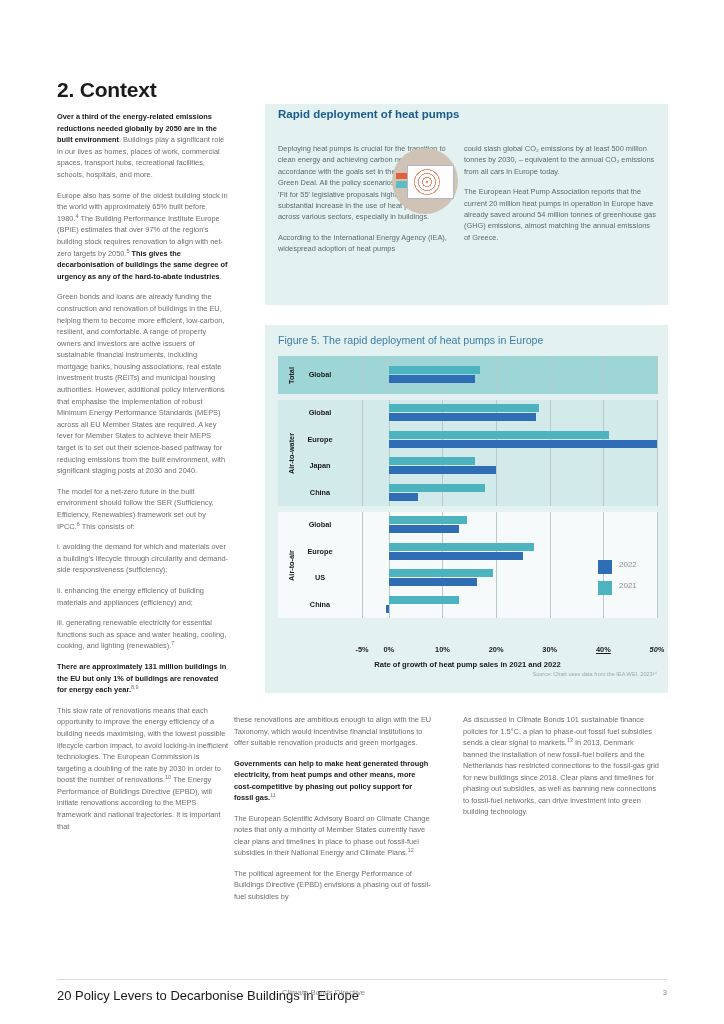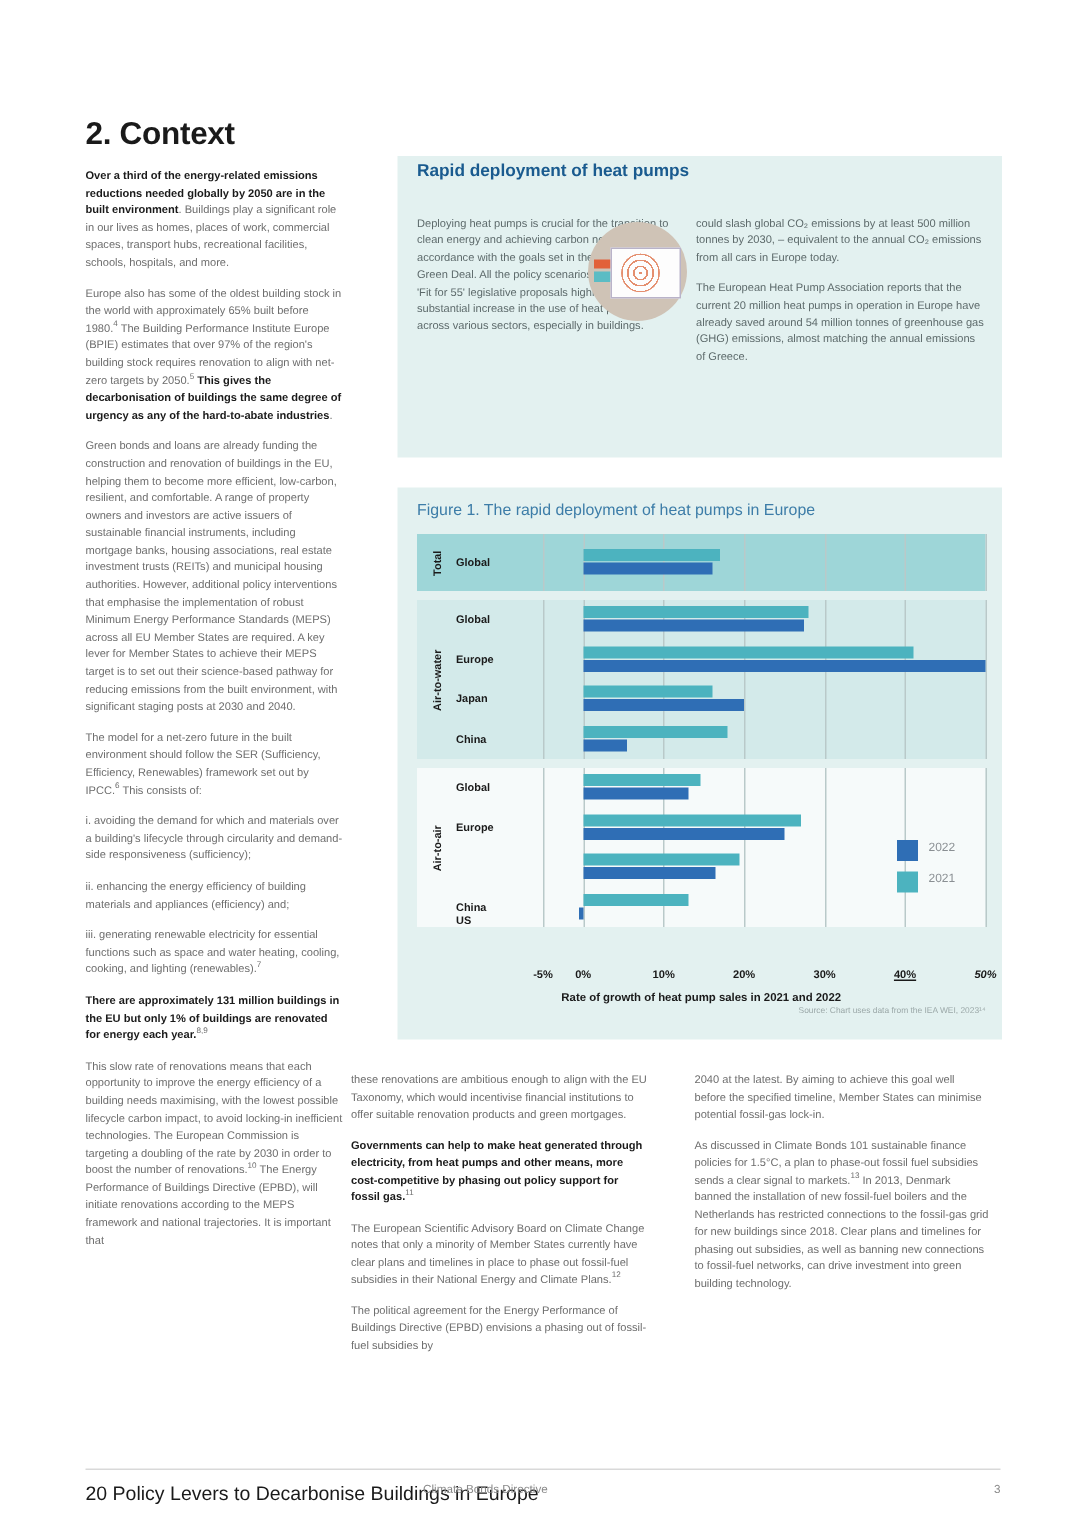--- a/index.html
+++ b/index.html
@@ -98,23 +98,23 @@
     font-size:7.3px; font-weight:bold; color:#1a1a1a;
   }
   .grp-label span {
     transform: rotate(-90deg); white-space:nowrap;
   }
   .gridlines { position:absolute; left:0; top:0; width:100%; height:100%; }
   .gridlines i {
     position:absolute; top:0; bottom:0; width:1px; background:#b9c9c9;
   }
   .cat {
-    position:absolute; left:26px; width:56px;
+    position:absolute; left:14px; width:56px;
     font-size:7.3px; font-weight:bold; color:#1a1a1a;
-    text-align:left;
+    text-align:center;
   }
   .bar {
     position:absolute; height:8px;
   }
   .bar.y2022 { background:#2f6eb5; }
   .bar.y2021 { background:#4cb3bf; }
 
   
   .axis {
     position:absolute; left:278px; top:645px; width:379px; height:14px;
@@ -184,35 +184,36 @@
     <p>ii. enhancing the energy efficiency of building materials and appliances (efficiency) and;</p>
     <p><span>iii. generating renewable electricity for essential functions such as space and water heating, cooling, cooking, and lighting (renewables).</span><sup>7</sup></p>
     <p><b>There are approximately 131 million buildings in the EU but only 1% of buildings are renovated for energy each year.</b><sup>8,9</sup></p>
     <p><span>This slow rate of renovations means that each opportunity to improve the energy efficiency of a building needs maximising, with the lowest possible lifecycle carbon impact, to avoid locking-in inefficient technologies. The European Commission is targeting a doubling of the rate by 2030 in order to boost the number of renovations.</span><sup>10</sup><span> The Energy Performance of Buildings Directive (EPBD), will initiate renovations according to the MEPS framework and national trajectories. It is important that</span></p>
   </div>
 
   <div class="teal-panel"></div>
   <div class="panel-title">Rapid deployment of heat pumps</div>
   <div class="panel-col-a">
     <p>Deploying heat pumps is crucial for the transition to clean energy and achieving carbon neutrality in accordance with the goals set in the European Green Deal. All the policy scenarios supporting the 'Fit for 55' legislative proposals highlight a substantial increase in the use of heat pumps across various sectors, especially in buildings.</p>
+    <p>According to the International Energy Agency (IEA), widespread adoption of heat pumps</p>
   </div>
   <div class="panel-col-b">
     <p>could slash global CO₂ emissions by at least 500 million tonnes by 2030, – equivalent to the annual CO₂ emissions from all cars in Europe today.</p>
     <p>The European Heat Pump Association reports that the current 20 million heat pumps in operation in Europe have already saved around 54 million tonnes of greenhouse gas (GHG) emissions, almost matching the annual emissions of Greece.</p>
   </div>
   <div class="illus">
     <div class="circle"></div>
     <div class="bar-o"></div>
     <div class="bar-t"></div>
     <div class="unit"></div>
     <div class="fan"></div>
   </div>
 
   <div class="fig-wrap"></div>
-  <div class="fig-title">Figure 1. The rapid deployment of heat pumps in Europe</div>
+  <div class="fig-title">Figure 5. The rapid deployment of heat pumps in Europe</div>
 
   <div class="chart" id="chart">
       <div class="grp total">
         <div class="gridlines">
           <i style="left: 84px;"></i>
           <i style="left: 110.818px;"></i>
           <i style="left: 164.455px;"></i>
           <i style="left: 218.091px;"></i>
           <i style="left: 271.727px;"></i>
           <i style="left: 325.364px;"></i>
@@ -263,21 +264,21 @@
         </div>
         <div class="grp-label">
           <span>Air-to-air</span>
         </div>
         <div class="cat" style="top: 8.25px;">Global</div>
         <div class="bar y2021" style="left: 110.818px; width: 77.7727px; top: 4.25px;"></div>
         <div class="bar y2022" style="left: 110.818px; width: 69.7273px; top: 13.25px;"></div>
         <div class="cat" style="top: 34.75px;">Europe</div>
         <div class="bar y2021" style="left: 110.818px; width: 144.818px; top: 30.75px;"></div>
         <div class="bar y2022" style="left: 110.818px; width: 134.091px; top: 39.75px;"></div>
-        <div class="cat" style="top: 61.25px; margin-top: 36px;">US</div>
+        <div class="cat" style="top: 61.25px;">US</div>
         <div class="bar y2021" style="left: 110.818px; width: 104.591px; top: 57.25px;"></div>
         <div class="bar y2022" style="left: 110.818px; width: 88.5px; top: 66.25px;"></div>
         <div class="cat" style="top: 87.75px;">China</div>
         <div class="bar y2021" style="left: 110.818px; width: 69.7273px; top: 83.75px;"></div>
         <div class="bar y2022" style="left: 108.136px; width: 2.68182px; top: 92.75px;"></div>
       </div>
     </div>
 
   <div class="legend">
     <div class="item">
@@ -303,21 +304,20 @@
   <div class="source">Source: Chart uses data from the IEA WEI, 2023¹⁴</div>
 
   <div class="bot" id="bot-1">
     <p>these renovations are ambitious enough to align with the EU Taxonomy, which would incentivise financial institutions to offer suitable renovation products and green mortgages.</p>
     <p><b>Governments can help to make heat generated through electricity, from heat pumps and other means, more cost-competitive by phasing out policy support for fossil gas.</b><sup>11</sup></p>
     <p><span>The European Scientific Advisory Board on Climate Change notes that only a minority of Member States currently have clear plans and timelines in place to phase out fossil-fuel subsidies in their National Energy and Climate Plans.</span><sup>12</sup></p>
     <p>The political agreement for the Energy Performance of Buildings Directive (EPBD) envisions a phasing out of fossil-fuel subsidies by</p>
   </div>
 
   <div class="bot" id="bot-2">
-    <p>2040 at the latest. By aiming to achieve this goal well before the specified timeline, Member States can minimise potential fossil-gas lock-in.</p>
     <p><span>As discussed in Climate Bonds 101 sustainable finance policies for 1.5°C, a plan to phase-out fossil fuel subsidies sends a clear signal to markets.</span><sup>13</sup><span> In 2013, Denmark banned the installation of new fossil-fuel boilers and the Netherlands has restricted connections to the fossil-gas grid for new buildings since 2018. Clear plans and timelines for phasing out subsidies, as well as banning new connections to fossil-fuel networks, can drive investment into green building technology.</span></p>
   </div>
 
   <div class="footer-rule"></div>
   <div class="footer-title">20 Policy Levers to Decarbonise Buildings in Europe</div>
   <div class="footer-sub">Climate Bonds Directive</div>
   <div class="footer-page">3</div>
 
 </div>
 

